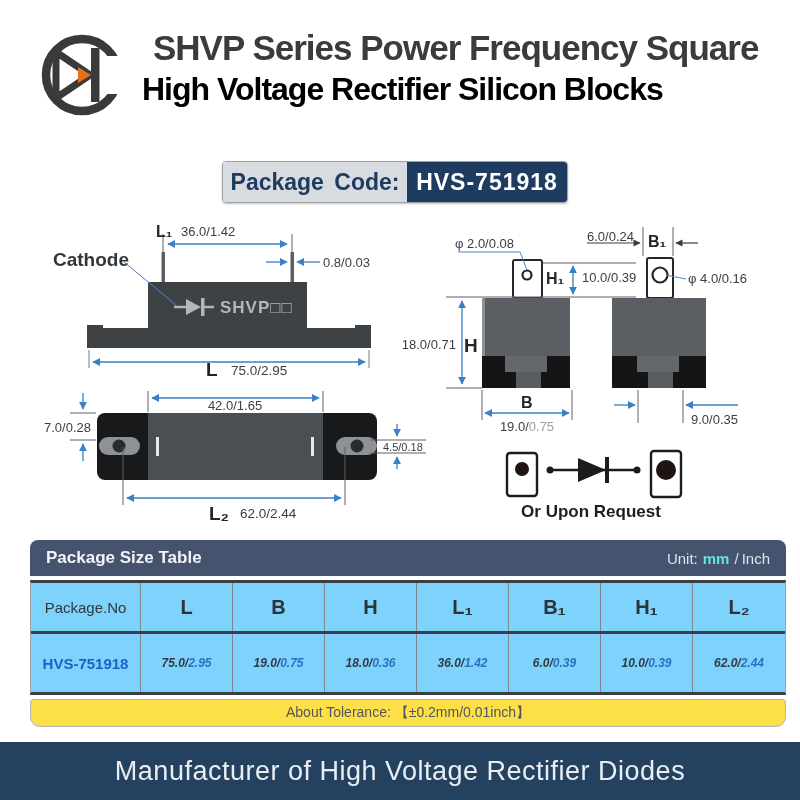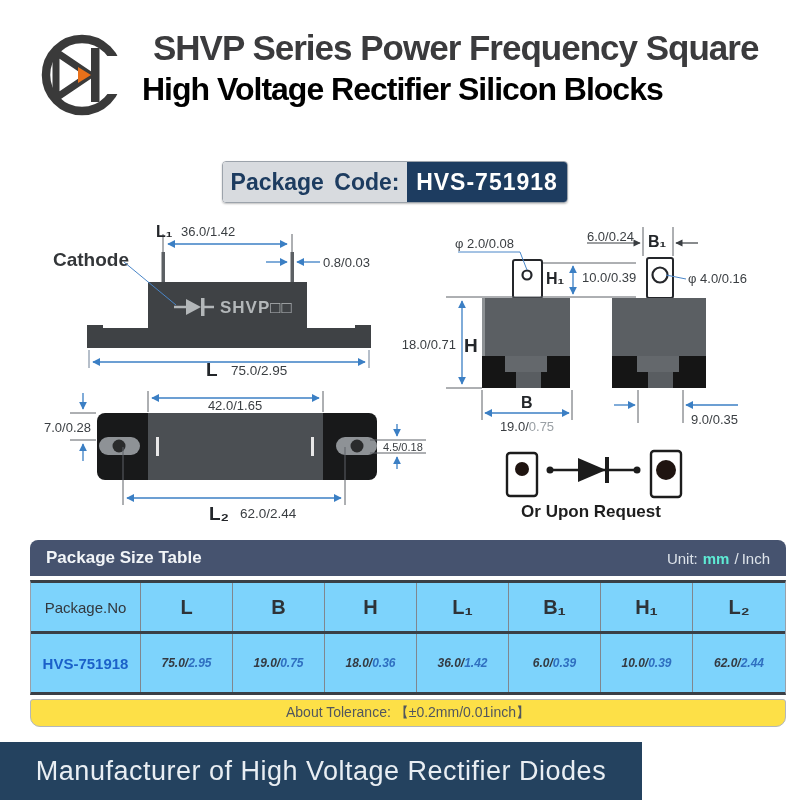--- a/index.html
+++ b/index.html
@@ -61,21 +61,21 @@
   .t-head > div.first{font-size:15px;font-weight:400;color:#33383e;}
   .t-row{height:58px;}
   .t-row .pkg{color:#1b61c9;font-size:15px;font-weight:700;}
   .val{font-size:12px;font-weight:700;color:#343a42;white-space:nowrap;font-style:italic;}
   .val .in{color:#2f6fc0;}
   .t-tol{margin-top:4px;height:26px;background:#fde047;border:1px solid #b2b7bd;
          border-radius:3px 3px 10px 10px;display:flex;align-items:center;
          justify-content:center;font-size:14px;color:#51565e;}
 
   
-  .footer{left:0;top:742px;width:642px;height:58px;background:#24425f;display:flex;
+  .footer{left:0;top:742px;width:800px;height:58px;background:#24425f;display:flex;
           align-items:center;justify-content:center;}
   .footer span{color:#e9eef3;font-size:27px;letter-spacing:.5px;}
 </style>
 </head>
 <body>
 
 <svg class="abs logo" viewBox="0 0 92 92">
   <circle cx="44" cy="45" r="36" fill="none" stroke="#3a3a3a" stroke-width="8.5"></circle>
   <rect x="66" y="26" width="22" height="38" fill="#ffffff"></rect>
   <path d="M18,22 L18,68 L52,45 Z" fill="#ffffff" stroke="#3a3a3a" stroke-width="7" stroke-linejoin="round"></path>

